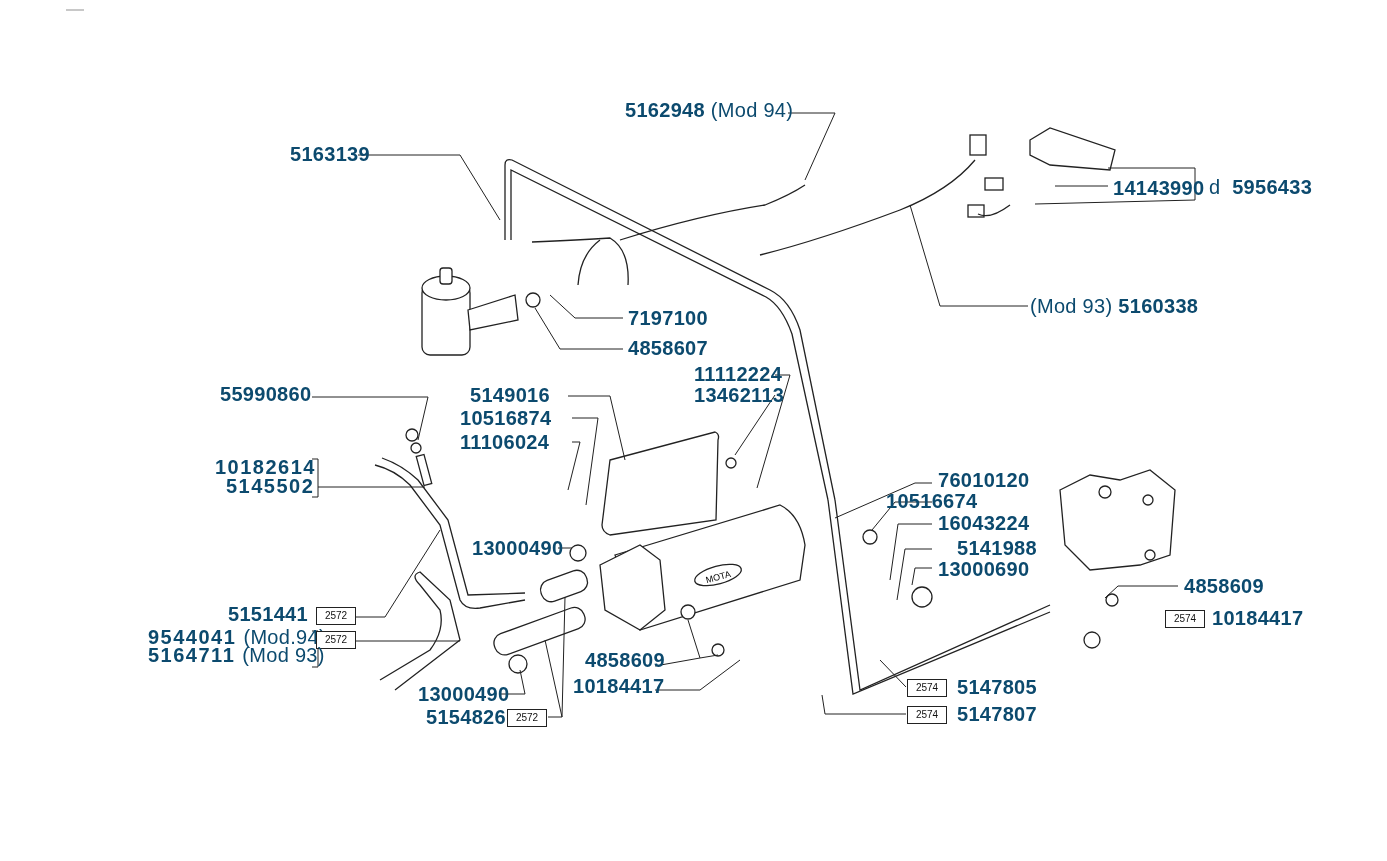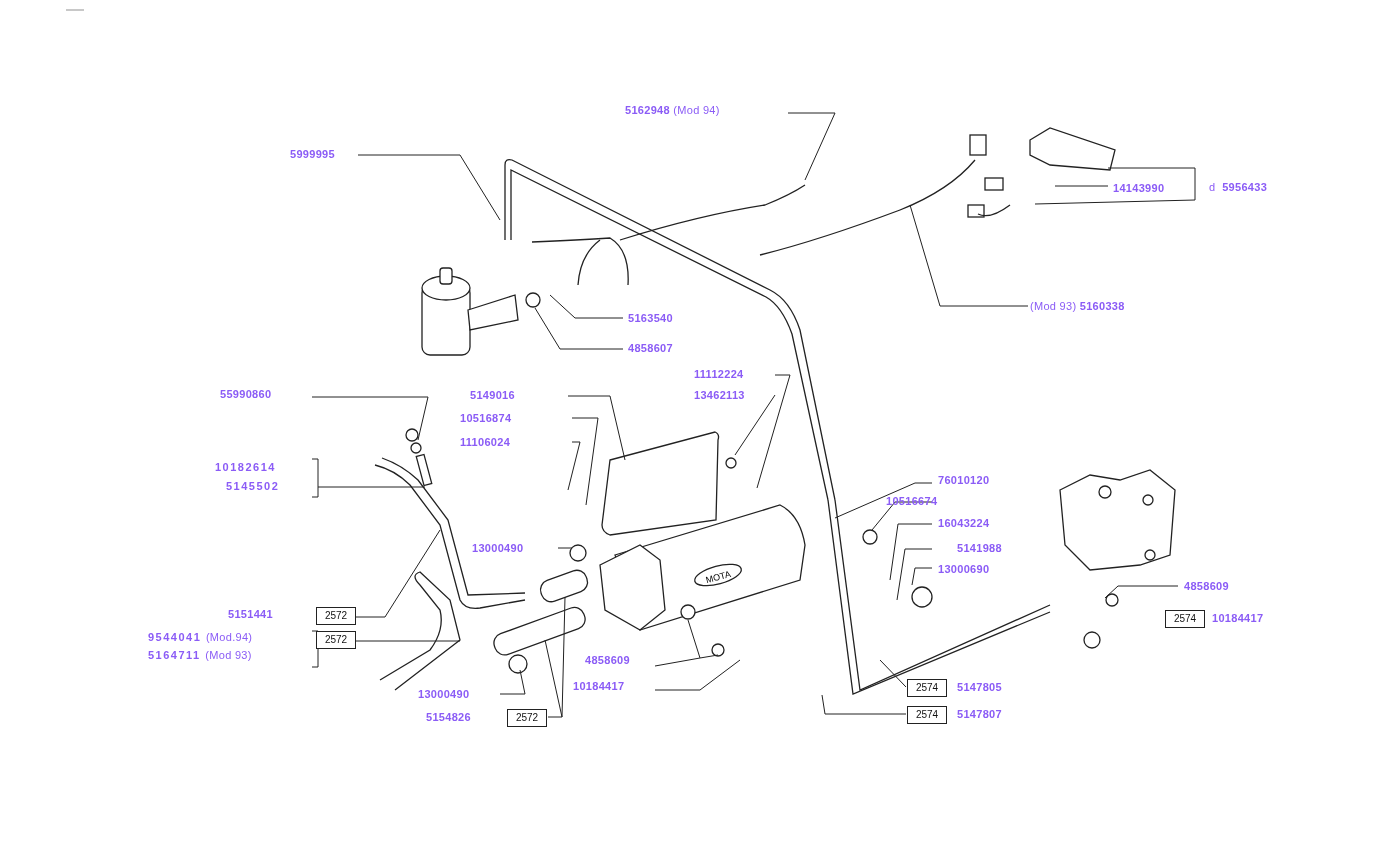--- a/index.html
+++ b/index.html
@@ -1,18 +1,18 @@
 <!DOCTYPE html>
 <html><head>
 <meta charset="utf-8">
 <style>
   html, body { margin:0; padding:0; background:#ffffff; }
   body { width:1387px; height:861px; position:relative; overflow:hidden; font-family:"Liberation Sans", sans-serif; }
   #stage { position:absolute; left:0; top:0; width:1387px; height:861px; }
-  .lbl { position:absolute; font-family:"Liberation Sans", sans-serif; font-weight:bold; font-size:11px; color:#8b5cf6; white-space:nowrap; line-height:17px; letter-spacing:0.3px; }
+  .lbl { position:absolute; font-family:"Liberation Sans", sans-serif; font-weight:bold; font-size:20px; color:#0c4a6e; white-space:nowrap; line-height:17px; letter-spacing:0.3px; }
   .lbl .note { font-weight:normal; }
   .box { position:absolute; border:1px solid #222; font-size:10px; color:#111; width:38px; height:16px; line-height:16px; text-align:center; font-family:"Liberation Sans", sans-serif; background:#fff; }
   .annot { position:absolute; color:#e0141b; font-family:"DejaVu Sans", sans-serif; font-size:30px; line-height:34px; white-space:nowrap; }
   .topmark { position:absolute; left:66px; top:9px; width:18px; height:2px; background:#c8c8c8; }
   svg { position:absolute; left:0; top:0; }
   svg .ln { fill:none; stroke:#222; stroke-width:1; }
   svg .pipe { fill:none; stroke:#222; stroke-width:1.3; }
   svg .part { fill:#fff; stroke:#222; stroke-width:1.3; }
 </style>
 </head>
@@ -114,35 +114,35 @@
       <path class="ln" d="M500,694 L525,694 L520,670"></path>
       <path class="ln" d="M548,717 L562,717 L545,640 M562,717 L565,597"></path>
     </g>
   </svg>
 
   <div class="lbl" style="left:625px;top:102px;">
     <span>5162948</span>
     <span class="note">(Mod 94)</span>
   </div>
   <div class="lbl" style="left:290px;top:146px;">
-    <span>5999995</span>
+    <span>5163139</span>
   </div>
   <div class="lbl" style="left:1113px;top:180px;">
     <span>14143990</span>
   </div>
   <div class="lbl" style="left:1209px;top:179px;">
     <span class="note">d</span>&nbsp;
     <span>5956433</span>
   </div>
   <div class="lbl" style="left:1030px;top:298px;">
     <span class="note">(Mod 93)</span>
     <span>5160338</span>
   </div>
   <div class="lbl" style="left:628px;top:310px;">
-    <span>5163540</span>
+    <span>7197100</span>
   </div>
   <div class="lbl" style="left:628px;top:340px;">
     <span>4858607</span>
   </div>
   <div class="lbl" style="left:694px;top:366px;">
     <span>11112224</span>
   </div>
   <div class="lbl" style="left:694px;top:387px;">
     <span>13462113</span>
   </div>

